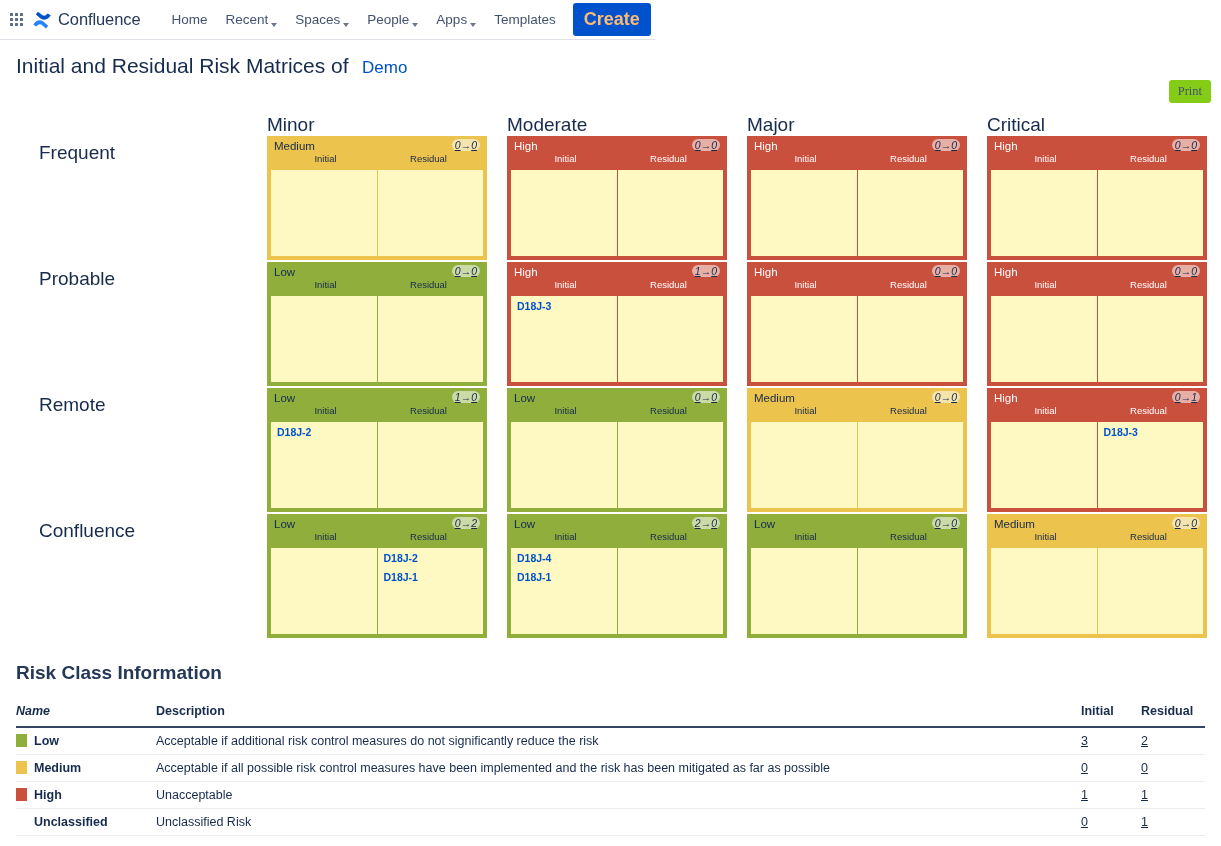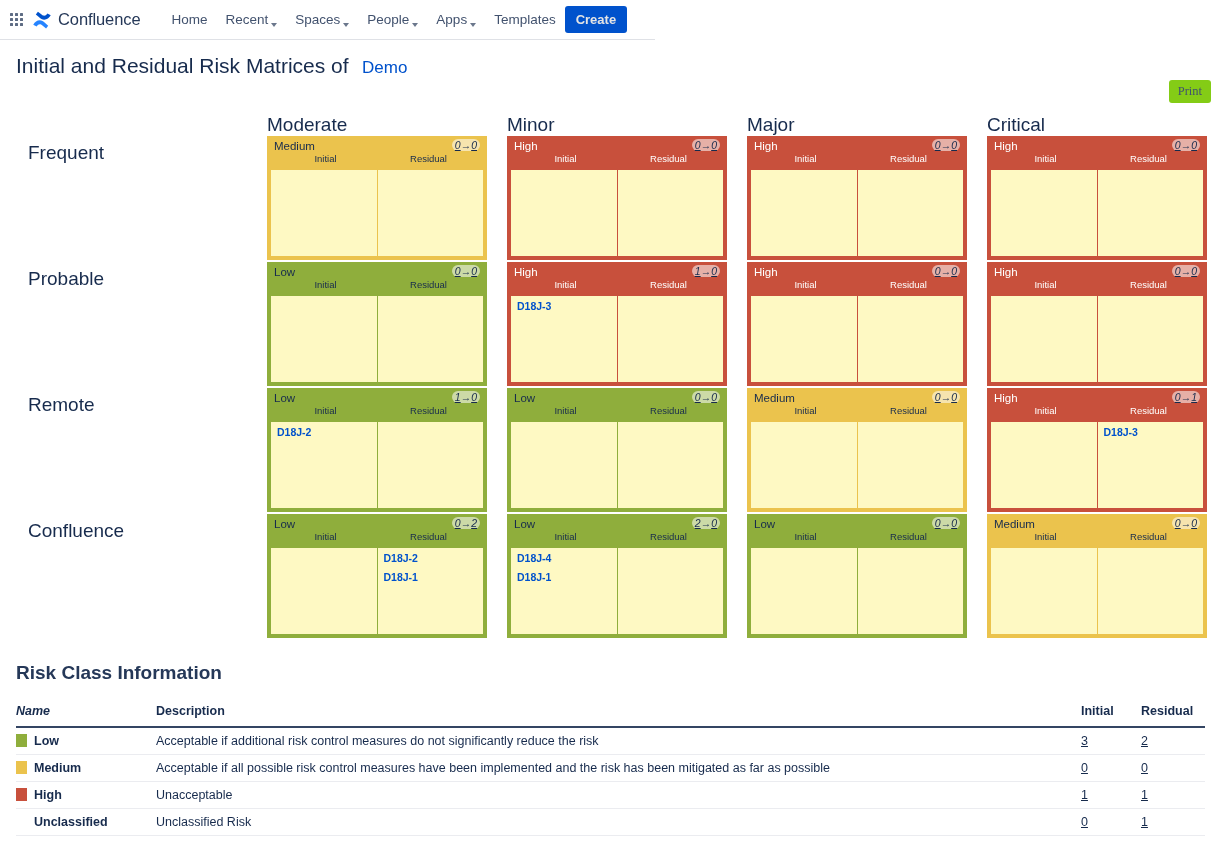--- a/index.html
+++ b/index.html
@@ -47,24 +47,24 @@
     cursor: pointer; white-space: nowrap;
   }
   .caret {
     width: 0; height: 0;
     border-left: 3.5px solid transparent;
     border-right: 3.5px solid transparent;
     border-top: 4px solid #6b778c;
     margin-top: 2px;
   }
   .create-btn {
-    background: #0052cc; color: #e5e5e5;
-    font-size: 13px; font-weight: 600;
+    background: #0052cc; color: #fdba74;
+    font-size: 18px; font-weight: 600;
     padding: 6px 11px; border-radius: 3px;
-    cursor: pointer; border: none;
+    margin-left: 8px; cursor: pointer; border: none;
     font-family: "Liberation Sans", sans-serif;
   }
 
   
   .title-row {
     position: relative;
     padding: 14px 0 0 16px;
     height: 48px;
   }
   .page-title {
@@ -101,21 +101,21 @@
     padding-left: 0px;
   }
   .matrix-body { display: flex; flex-direction: column; }
   .matrix-row {
     display: grid;
     grid-template-columns: 267px 240px 240px 240px 234px;
     margin-bottom: 2px;
   }
   .prob-label {
     font-size: 19px; color: #172b4d;
-    padding-left: 28px; padding-top: 6px;
+    padding-left: 39px; padding-top: 6px;
   }
 
   
   .cell {
     width: 220px;
     border: 1px solid transparent;
     display: flex; flex-direction: column;
     height: 124px;
   }
   .cell-head {
@@ -269,22 +269,22 @@
 
 <div class="title-row">
   <span class="page-title">Initial and Residual Risk Matrices of</span>
   <a class="page-title-link">Demo</a>
   <button class="print-btn">Print</button>
 </div>
 
 <div class="matrix">
   <div class="matrix-head">
     <div></div>
+    <div class="sev-head">Minor</div>
     <div class="sev-head">Moderate</div>
-    <div class="sev-head">Minor</div>
     <div class="sev-head">Major</div>
     <div class="sev-head">Critical</div>
   </div>
   <div class="matrix-body" id="matrix-body">
       <div class="matrix-row">
         <div class="prob-label">Frequent</div>
         <div class="cell cls-medium">
           <div class="cell-head">
             <span class="cell-class">Medium</span>
             <span class="cell-count"><u>0</u><span>→</span><u>0</u></span>

